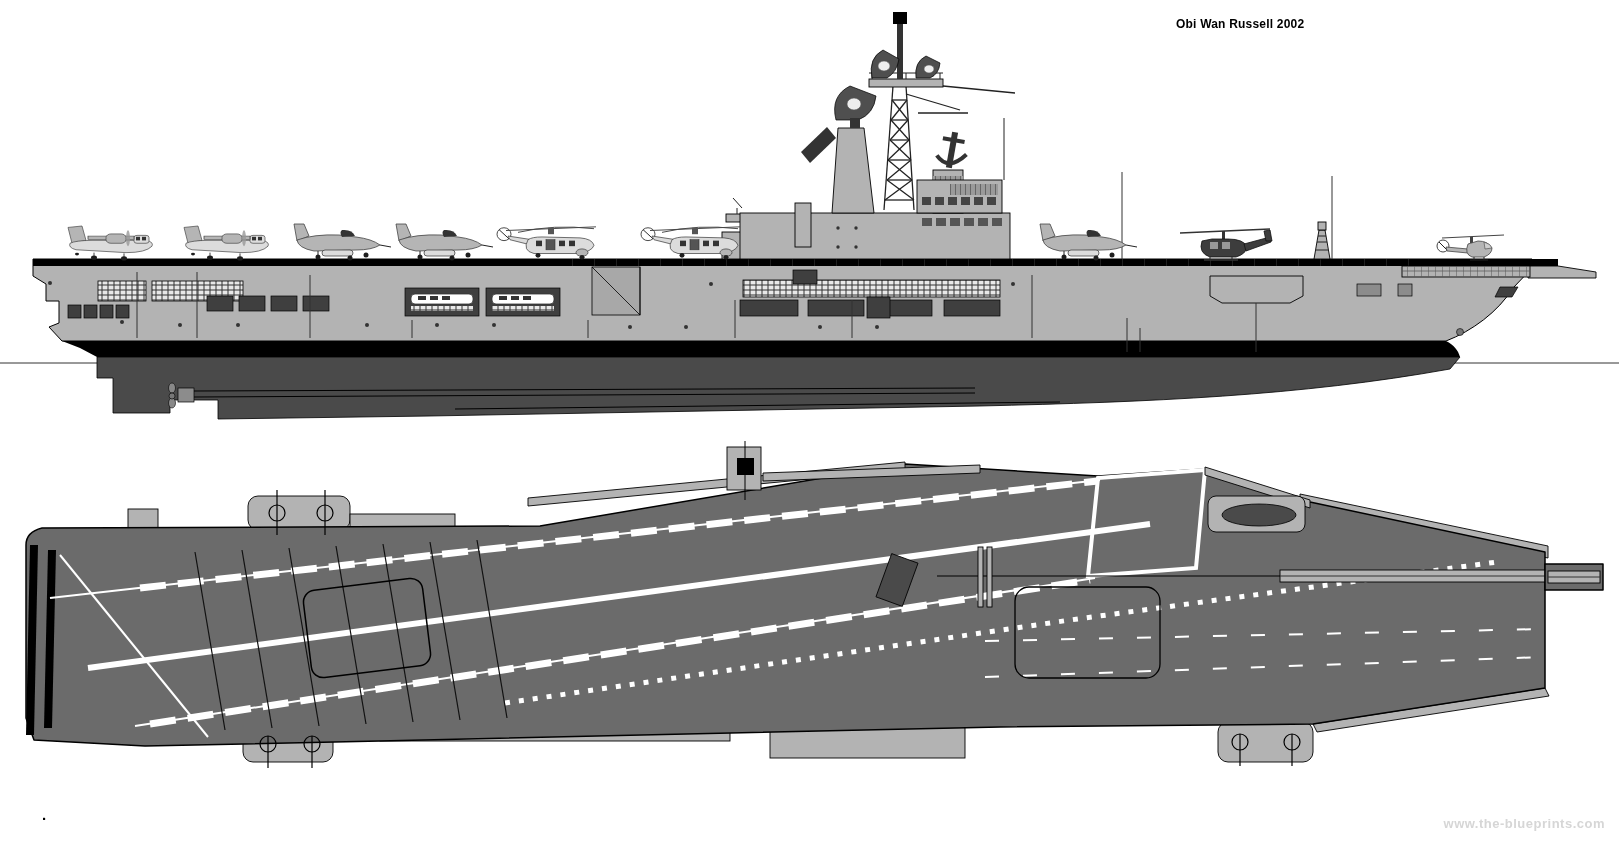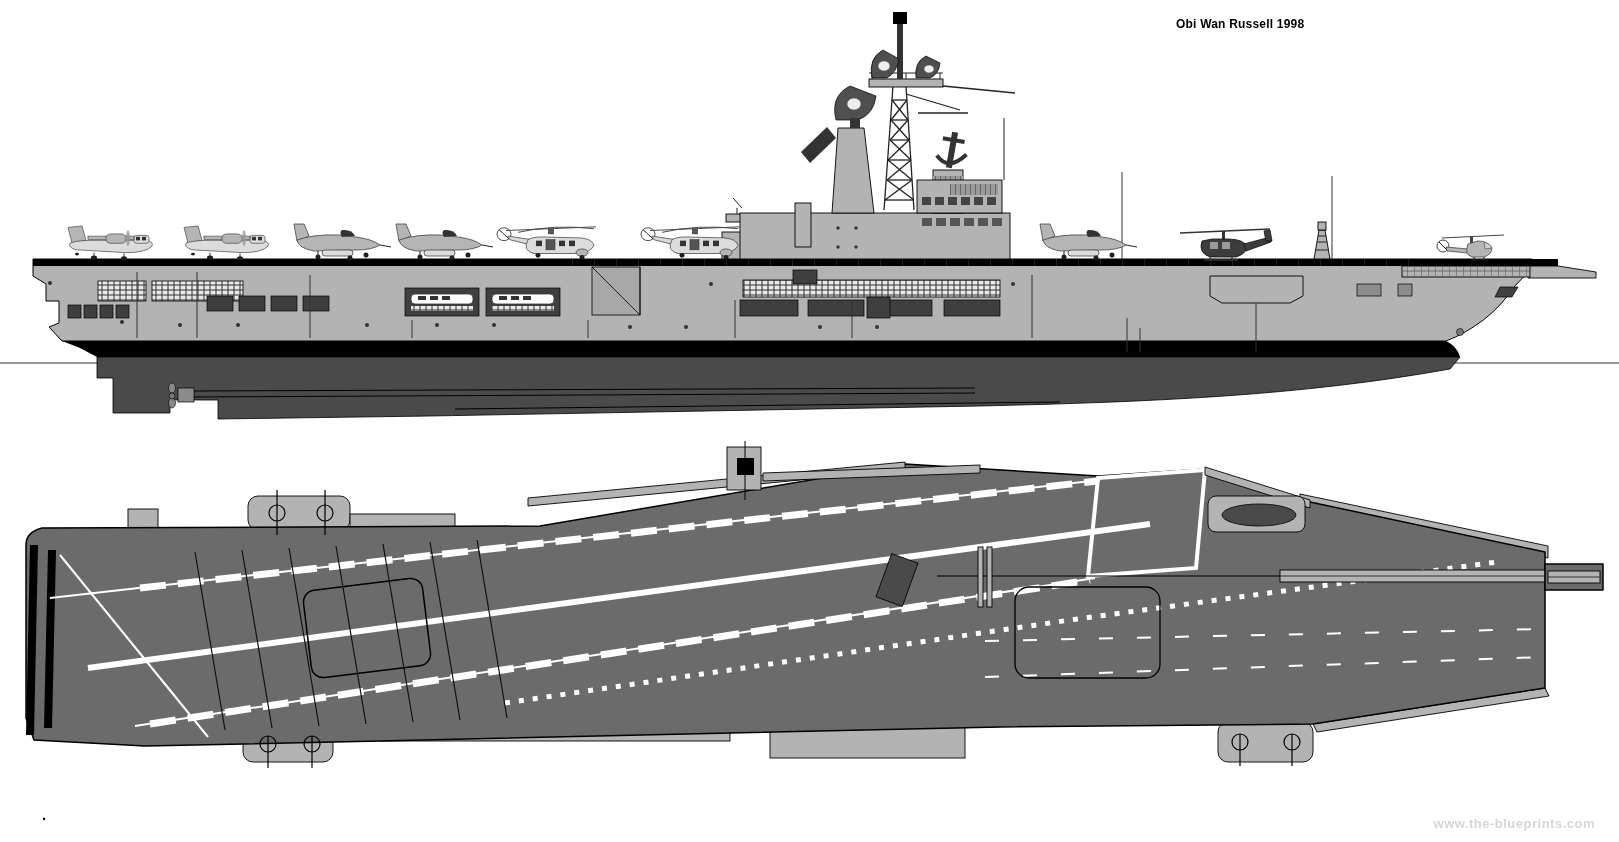--- a/index.html
+++ b/index.html
@@ -1,19 +1,19 @@
 <!DOCTYPE html>
 <html style="--background: #ffffff; --credit-text: #000000; --watermark-text: #d6d6d6; --outline: #000000; --hull-light: #b3b3b3; --hull-dark: #4a4a4a; --boot-black: #000000; --deck-gray: #6b6b6b; --marking-white: #ffffff; --detail-dark: #3f3f3f; --detail-mid: #8c8c8c; --aircraft-light: #dcdcdc; --aircraft-mid: #b5b5b5; --aircraft-dark: #3d3d3d; --glass-dark: #333333; --radar-dark: #4f4f4f;"><head>
 <meta charset="utf-8">
 <style>
   html,body{margin:0;padding:0;background:#fff;}
   #canvas{position:relative;width:1619px;height:842px;background:var(--background,#fff);overflow:hidden;
           font-family:"Liberation Sans", sans-serif;}
   #credit{position:absolute;left:1176px;top:17px;font-size:12px;font-weight:bold;color:var(--credit-text,#000);letter-spacing:.2px;}
-  #watermark{position:absolute;right:24px;bottom:11px;font-size:13px;font-weight:bold;color:var(--watermark-text,#d6d6d6);letter-spacing:.5px;}
+  #watermark{position:absolute;right:14px;bottom:11px;font-size:13px;font-weight:bold;color:var(--watermark-text,#d6d6d6);letter-spacing:.5px;}
   #cornermark{position:absolute;left:42px;top:806px;font-size:15px;font-weight:bold;color:#000;}
   svg{position:absolute;left:0;top:0;}
   .c-hull{fill:var(--hull-light);stroke:var(--outline);stroke-width:1;}
   .c-under{fill:var(--hull-dark);stroke:var(--outline);stroke-width:.8;}
   .c-boot{fill:var(--boot-black);}
   .c-deck{fill:var(--deck-gray);stroke:var(--outline);stroke-width:1.5;stroke-linejoin:round;}
   .c-lt{fill:var(--hull-light);stroke:var(--outline);stroke-width:.9;}
   .c-dk{fill:var(--detail-dark);stroke:var(--outline);stroke-width:.7;}
   .c-md{fill:var(--detail-mid);stroke:var(--outline);stroke-width:.7;}
   .c-rad{fill:var(--radar-dark);stroke:var(--outline);stroke-width:.7;}
@@ -428,16 +428,16 @@
         <line x1="268" y1="736" x2="268" y2="768"></line>
           <line x1="312" y1="736" x2="312" y2="768"></line>
         <circle cx="1240" cy="742" r="8"></circle>
           <circle cx="1292" cy="742" r="8"></circle>
         <line x1="1240" y1="734" x2="1240" y2="766"></line>
           <line x1="1292" y1="734" x2="1292" y2="766"></line>
       </g>
     </g>
   </svg>
 
-  <div id="credit">Obi Wan Russell 1998</div>
+  <div id="credit">Obi Wan Russell 2002</div>
   <div id="watermark">www.the-blueprints.com</div>
   <div id="cornermark">.</div>
 </div>
 
 </body></html>

